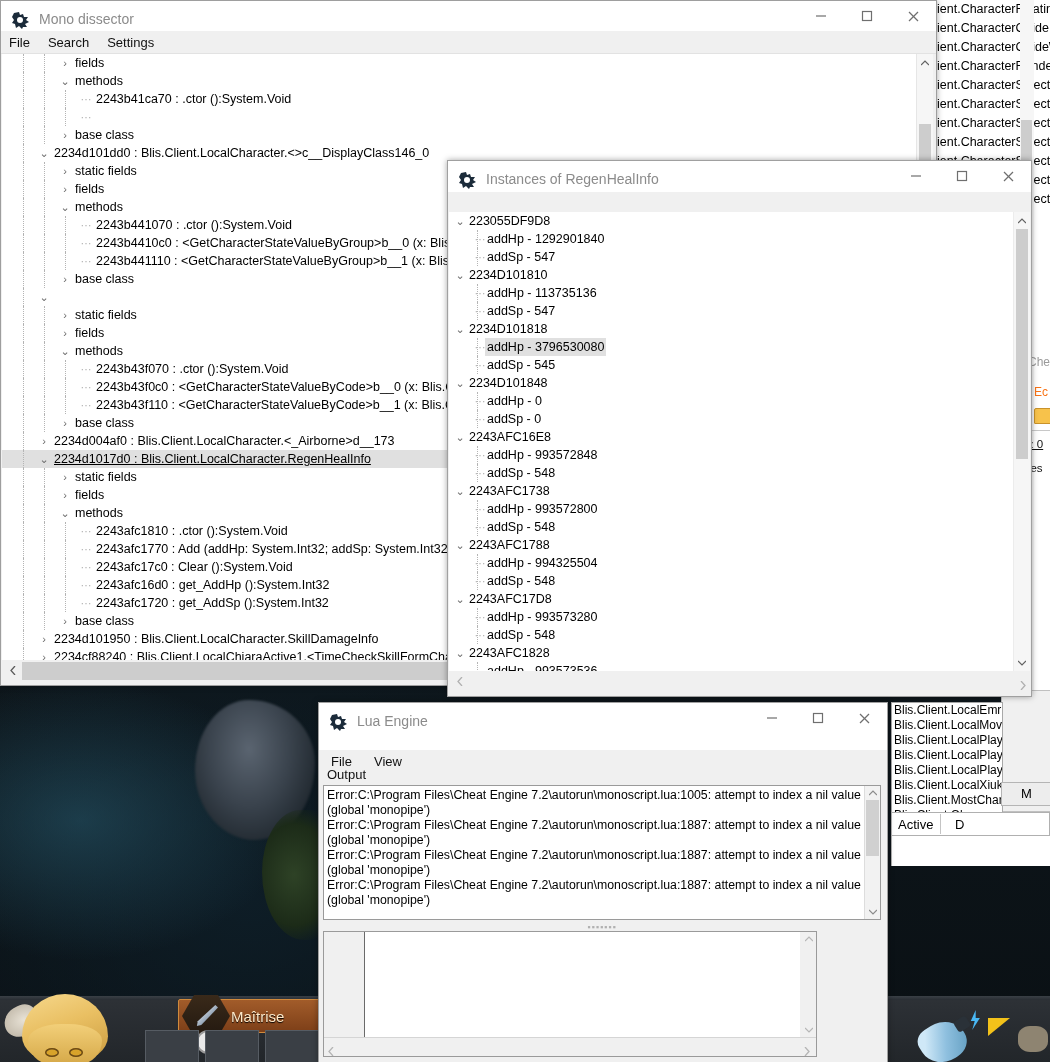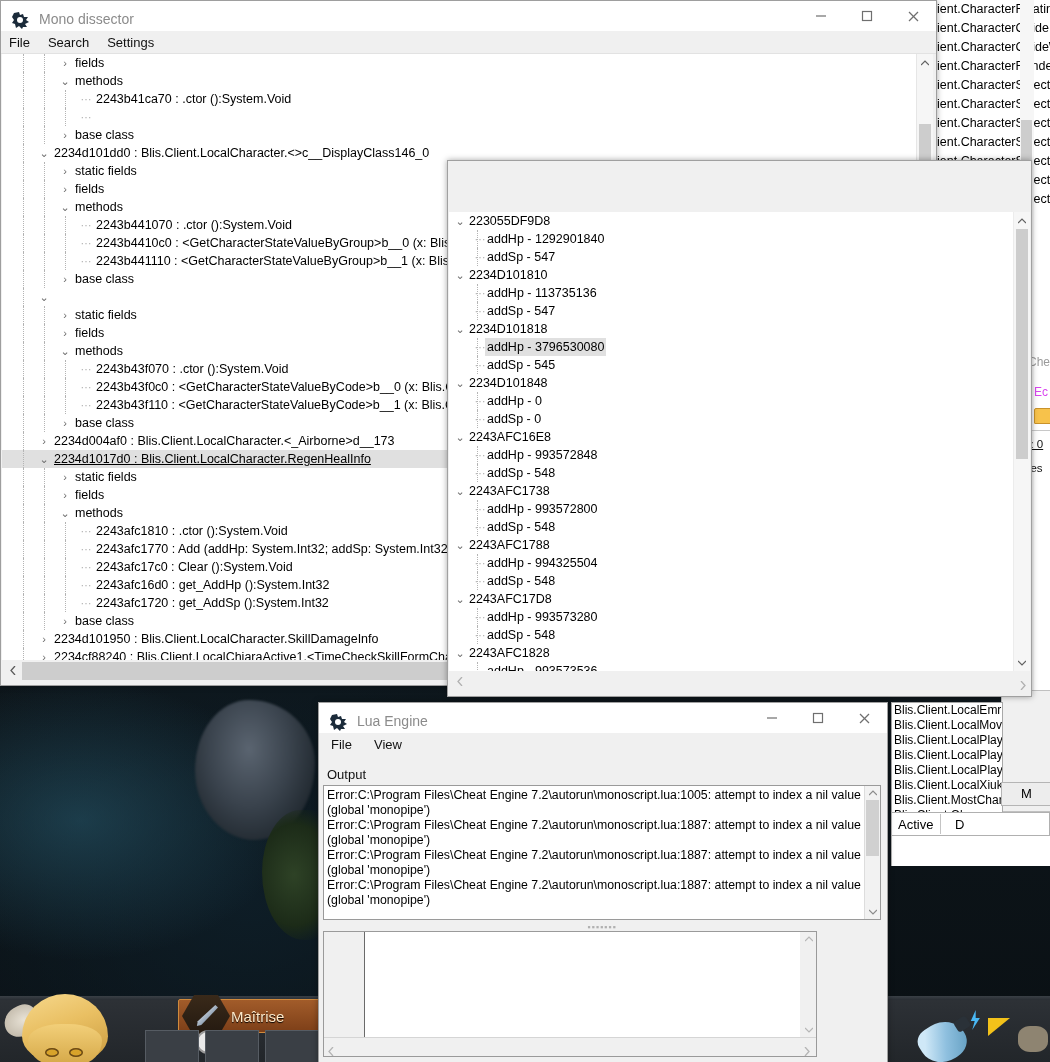--- a/index.html
+++ b/index.html
@@ -102,39 +102,39 @@
   
   #bg-classlist{position:absolute;left:935px;top:0;width:115px;height:690px;background:#ffffff;overflow:hidden;
     font-size:12.5px;color:#000;}
   #bg-classlist .cl{height:19px;line-height:19px;white-space:nowrap;padding-left:2px;}
   #bg-scroll{position:absolute;left:1020px;top:0;width:14px;height:690px;background:#f6f6f6;}
 
   #bg-panel2{position:absolute;left:1022px;top:0;width:28px;height:690px;background:#f0f0f0;border-left:1px solid #c8c8c8;}
 
   
   #frag-che{position:absolute;left:1028px;top:355px;font-size:12px;color:#9a9a9a;}
-  #frag-ec{position:absolute;left:1034px;top:385px;font-size:12px;color:#d946ef;}
+  #frag-ec{position:absolute;left:1034px;top:385px;font-size:12px;color:#f97316;}
   #frag-folder{position:absolute;left:1034px;top:408px;width:16px;height:14px;background:#f7c24b;border:1px solid #c9922a;border-radius:2px 2px 1px 1px;}
   #frag-d0{position:absolute;left:1024px;top:438px;font-size:11.5px;color:#111;text-decoration:underline;}
   #frag-ires{position:absolute;left:1024px;top:462px;font-size:11.5px;color:#111;}
   #frag-divline{position:absolute;left:1022px;top:430px;width:28px;height:1px;background:#c8c8c8;}
 
   
   #instances-win{left:447px;top:160px;width:583px;height:535px;}
   #instances-win .titlebar{height:31px;}
   #inst-warn{position:absolute;left:1px;top:31px;width:581px;height:20px;background:#f0f0f0;font-size:12.5px;color:#111;line-height:20px;padding-left:3px;box-sizing:border-box;}
   #inst-tree{position:absolute;left:1px;top:51px;width:581px;height:459px;background:#fff;overflow:hidden;}
   #inst-vscroll{position:absolute;right:0;top:0;width:16px;height:459px;background:#f6f6f6;border-left:1px solid #ececec;}
   #inst-hscroll{position:absolute;left:1px;top:510px;width:581px;height:22px;background:#f0f0f0;}
   .inst-row{position:relative;height:18px;line-height:18px;font-size:12.5px;white-space:nowrap;}
   .inst-row .hl{background:#e0e0e0;padding:0 2px;}
 
   
   #lua-win{left:318px;top:702px;width:568px;height:360px;}
-  #lua-win .titlebar{height:30px;}
+  #lua-win .titlebar{height:47px;}
   #lua-output-label{position:absolute;left:8px;top:64px;font-size:13px;color:#111;}
   #lua-output-box{position:absolute;left:4px;top:82px;width:558px;height:135px;background:#fff;border:1px solid #9a9a9a;box-sizing:border-box;overflow:hidden;}
   #lua-output-text{padding:2px 3px;font-size:12.3px;color:#000;line-height:15px;}
   #lua-out-vscroll{position:absolute;right:0;top:0;width:15px;height:133px;background:#f2f2f2;border-left:1px solid #ddd;}
   #lua-splitter{position:absolute;left:4px;top:220px;width:558px;height:8px;text-align:center;color:#b0b0b0;font-size:9px;letter-spacing:1px;line-height:8px;}
   #lua-editor{position:absolute;left:4px;top:228px;width:494px;height:126px;border:1px solid #9a9a9a;background:#f0f0f0;box-sizing:border-box;}
   #lua-gutter{position:absolute;left:0;top:0;width:40px;height:105px;background:#f0f0f0;border-right:1px solid #6a6a6a;}
   #lua-edit-area{position:absolute;left:41px;top:0;right:16px;height:105px;background:#fff;}
   #lua-edit-vscroll{position:absolute;right:0;top:0;width:15px;height:105px;background:#f0f0f0;}
   #lua-edit-hscroll{position:absolute;left:0;bottom:0;width:100%;height:18px;background:#f0f0f0;border-top:1px solid #d5d5d5;}
@@ -511,20 +511,47 @@
     <div class="hscroll-left">
       <svg width="6" height="9">
           <polyline points="5,0 1,4.5 5,9" fill="none" stroke="#5b5b5b" stroke-width="1.3"></polyline>
         </svg>
     </div>
     <div class="hscroll-thumb"></div>
   </div>
 </div>
 
 <div class="win" id="instances-win">
+  <div class="titlebar">
+    <span class="ce-logo">
+      <svg width="20" height="19" viewBox="0 0 20 19">
+        <path d="M3 2 L8 1 L9 4 L12 3 L13 6 L17 6 L15 9 L18 11 L14 13 L16 16 L12 16 L11 18 L8 15 L5 17 L4 13 L1 12 L3 9 L1 6 Z" fill="#1b2b3a"></path>
+        <circle cx="9" cy="9" r="3" fill="#ffffff"></circle>
+      </svg>
+    </span>
+    <span class="title">Instances of RegenHealInfo</span>
+    <div class="wbtns">
+      <div class="wbtn">
+        <svg width="12" height="12">
+            <line x1="1" y1="6" x2="11" y2="6" stroke="#6f6f6f" stroke-width="1.2"></line>
+          </svg>
+      </div>
+      <div class="wbtn">
+        <svg width="12" height="12">
+            <rect x="1.5" y="1.5" width="9" height="9" fill="none" stroke="#6f6f6f" stroke-width="1.2"></rect>
+          </svg>
+      </div>
+      <div class="wbtn">
+        <svg width="13" height="13">
+            <line x1="2" y1="2" x2="11" y2="11" stroke="#6f6f6f" stroke-width="1.2"></line>
+            <line x1="11" y1="2" x2="2" y2="11" stroke="#6f6f6f" stroke-width="1.2"></line>
+          </svg>
+      </div>
+    </div>
+  </div>
 
 
   <div id="inst-tree">
     <div id="inst-rows">
         <div class="inst-row">
           <span class="twig" style="left:4px">⌄</span>
           <span class="tlabel" style="left:20px">223055DF9D8</span>
         </div>
         <div class="inst-row">
           <div class="guide" style="left: 28px; top: 0px; height: 18px;"></div>

